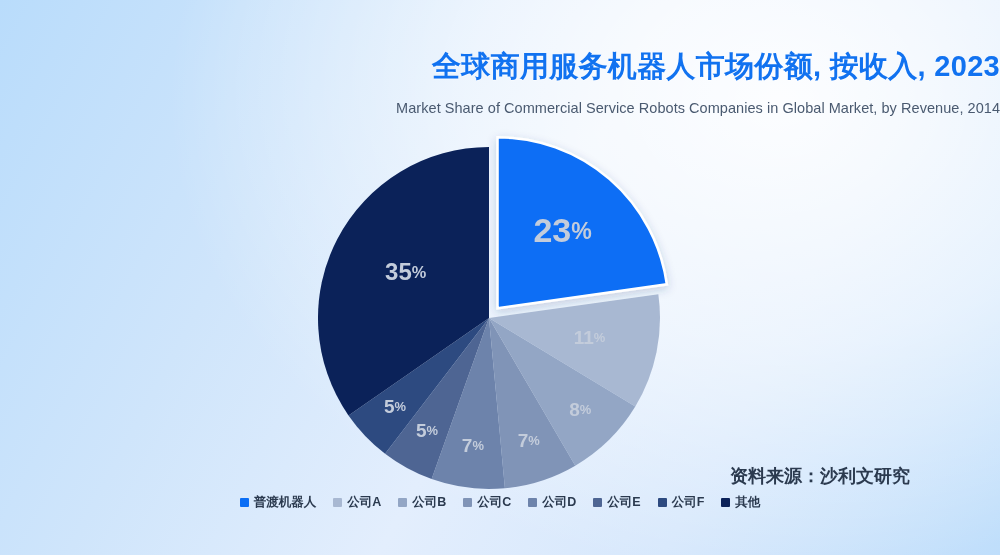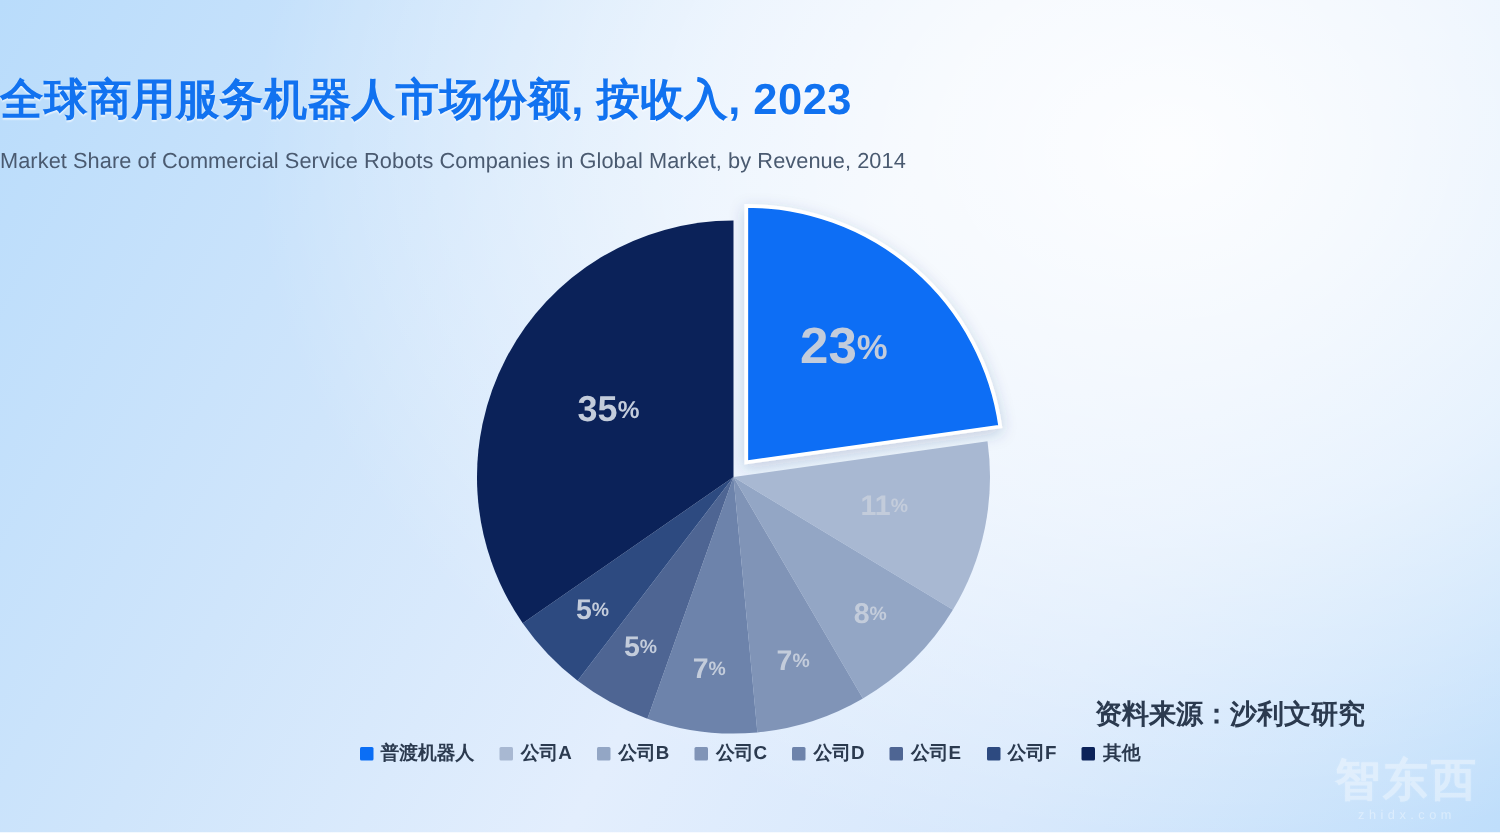--- a/index.html
+++ b/index.html
@@ -20,21 +20,21 @@
       radial-gradient(ellipse 900px 700px at 78% 18%, rgba(255,255,255,0.92) 0%, rgba(255,255,255,0.55) 35%, rgba(255,255,255,0.0) 68%),
       linear-gradient(118deg, #b9dcfb 0%, #cfe5fb 28%, #e3eefd 52%, #d7e8fc 74%, #bfdefb 100%);
     overflow: hidden;
   }
   
   #header {
     position: absolute;
     top: 0;
     left: 0;
     width: 1000px;
-    text-align: left;
+    text-align: right;
   }
   #chart-title {
     margin: 0;
     padding-top: 47px;
     font-size: 29px;
     font-weight: bold;
     color: #1172f0;
     letter-spacing: 0.3px;
     white-space: nowrap;
     text-shadow: 0 1px 1px rgba(255,255,255,0.6);
@@ -206,18 +206,14 @@
       <div class="legend-item">
         <span class="legend-swatch" style="background: rgb(45, 74, 128);"></span>
         <span class="legend-label">公司F</span>
       </div>
       <div class="legend-item">
         <span class="legend-swatch" style="background: rgb(11, 34, 89);"></span>
         <span class="legend-label">其他</span>
       </div>
     </div>
 
-  <div id="watermark">
-    <div id="watermark-mark">智东西</div>
-    <div id="watermark-domain">zhidx.com</div>
-  </div>
 
 </div>
 
 </body></html>

